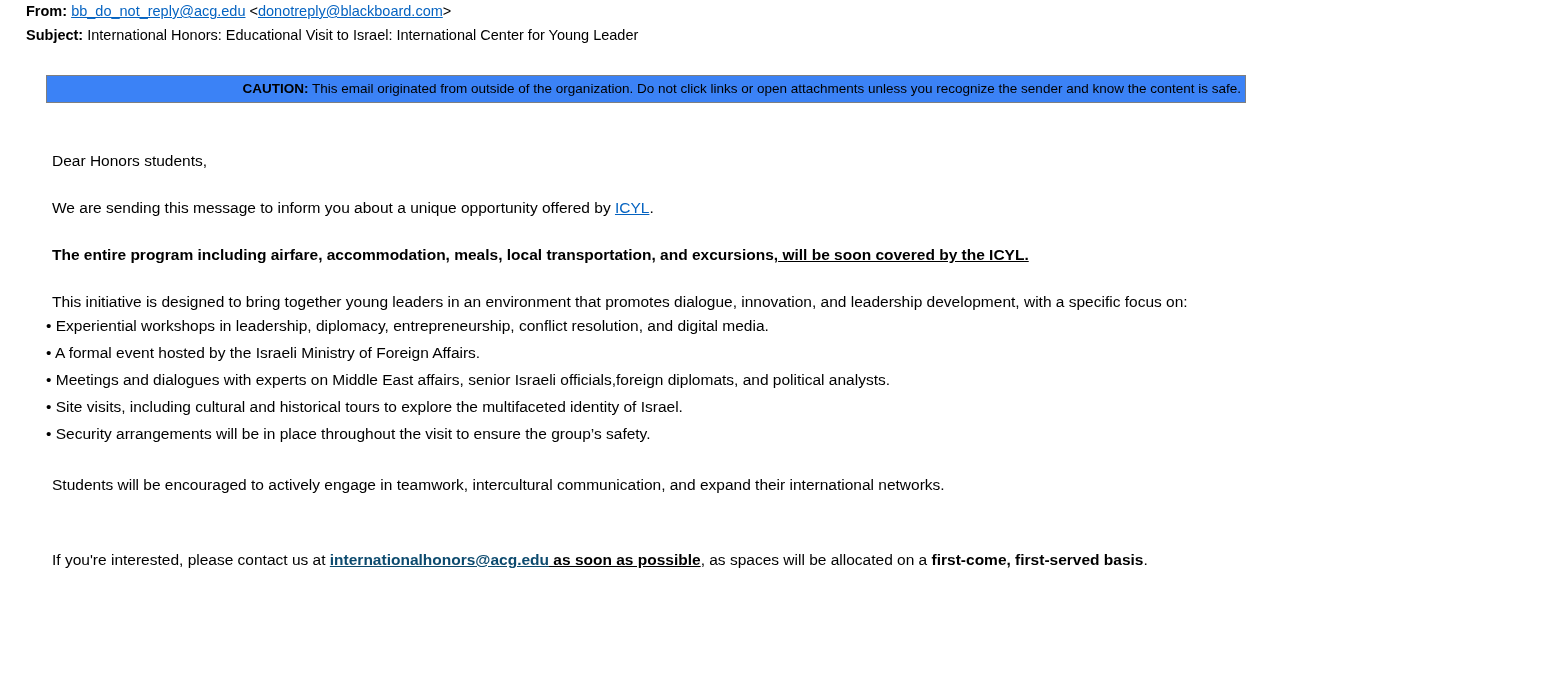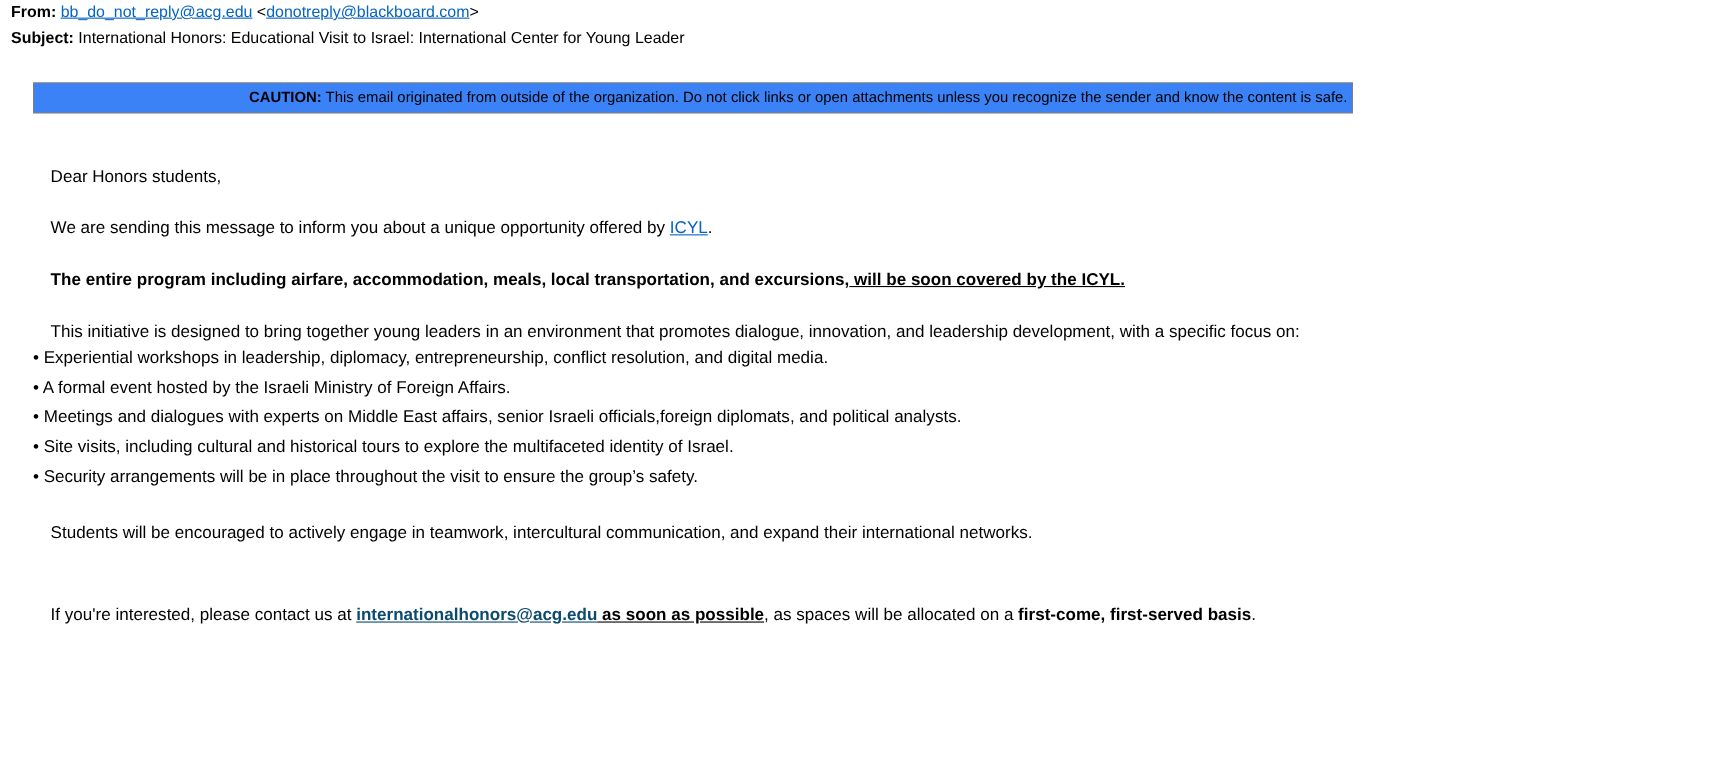--- a/index.html
+++ b/index.html
@@ -12,21 +12,21 @@
     height: 690px;
     font-family: "Liberation Sans", sans-serif;
     color: #000000;
     overflow: hidden;
   }
   .page {
     position: relative;
     width: 1563px;
     height: 690px;
     box-sizing: border-box;
-    padding: 0 10px;
+    padding: 0 26px;
   }
   
   .headers {
     padding-top: 0px;
     font-size: 14.5px;
     line-height: 23.5px;
   }
   .hdr-row {
     display: block;
     white-space: nowrap;
@@ -59,21 +59,21 @@
   }
   
   .body-wrap {
     margin-top: 47px;
     margin-left: 20px;
     font-size: 15.5px;
     line-height: 21px;
     width: 1480px;
   }
   p.para {
-    margin: 0 0 26px 16px;
+    margin: 0 0 26px 6px;
   }
   p.para.tight {
     margin-bottom: 0;
   }
   .bold {
     font-weight: bold;
   }
   .bold-underline {
     font-weight: bold;
     text-decoration: underline;

